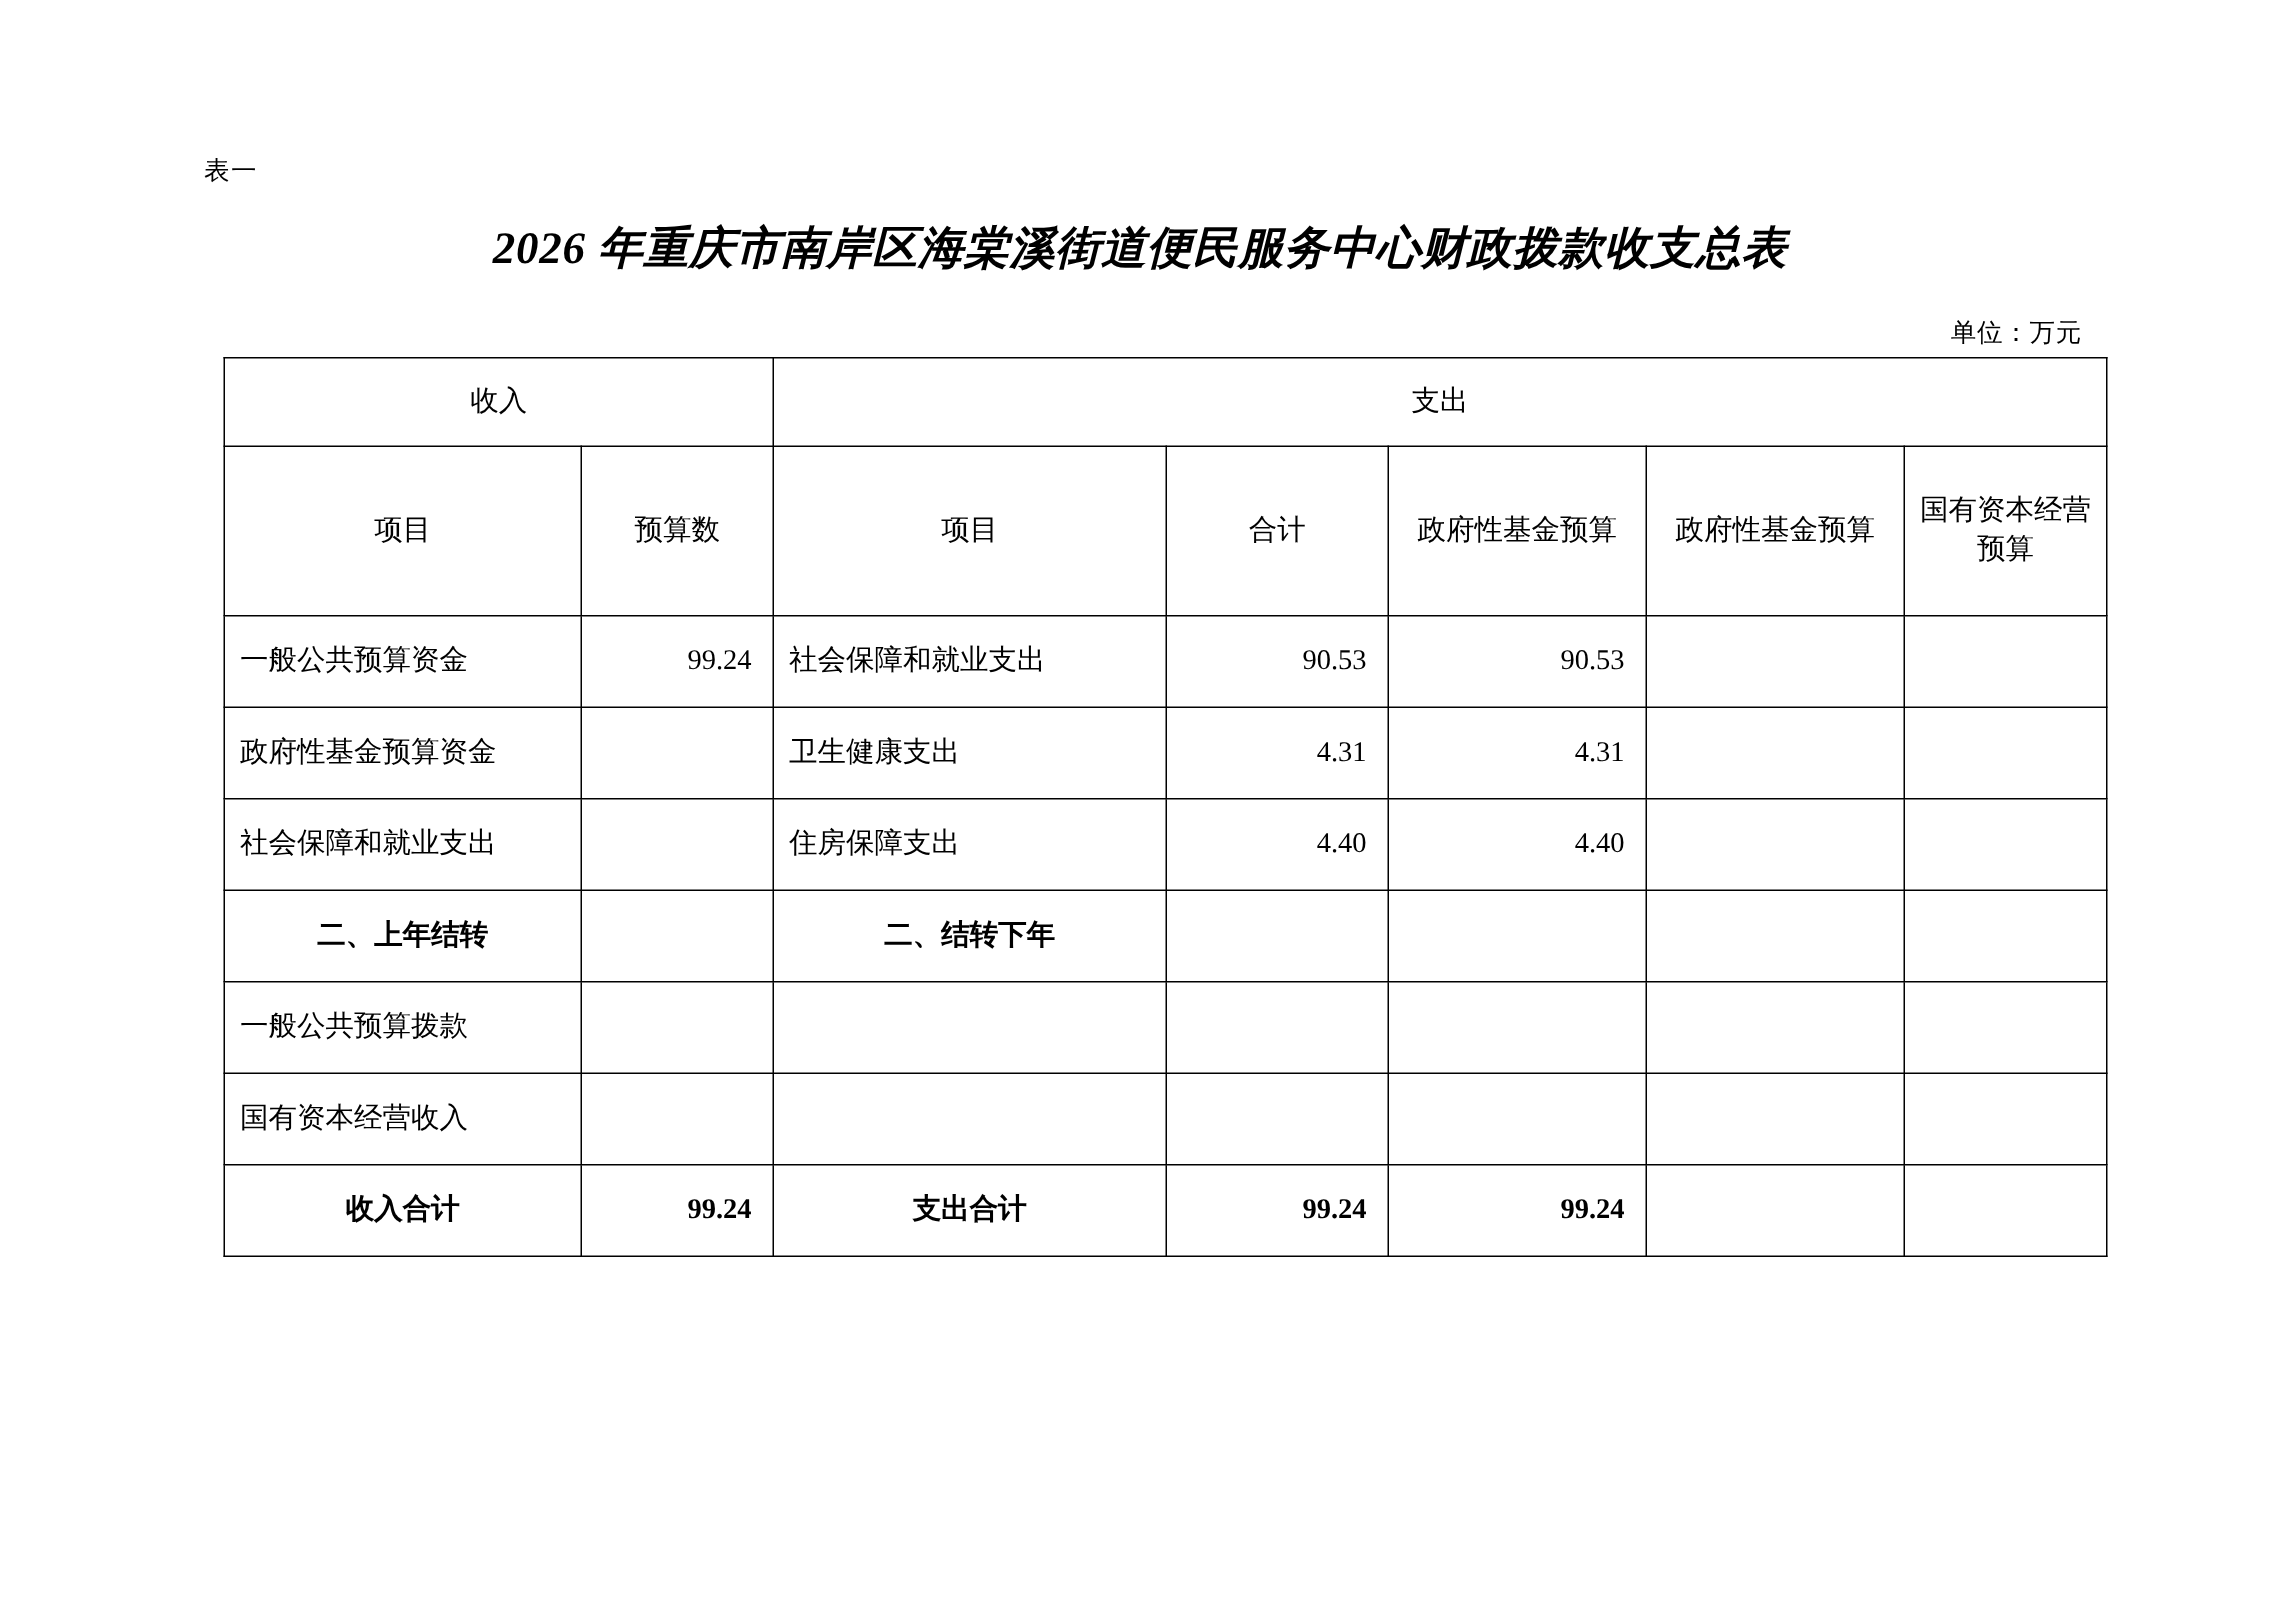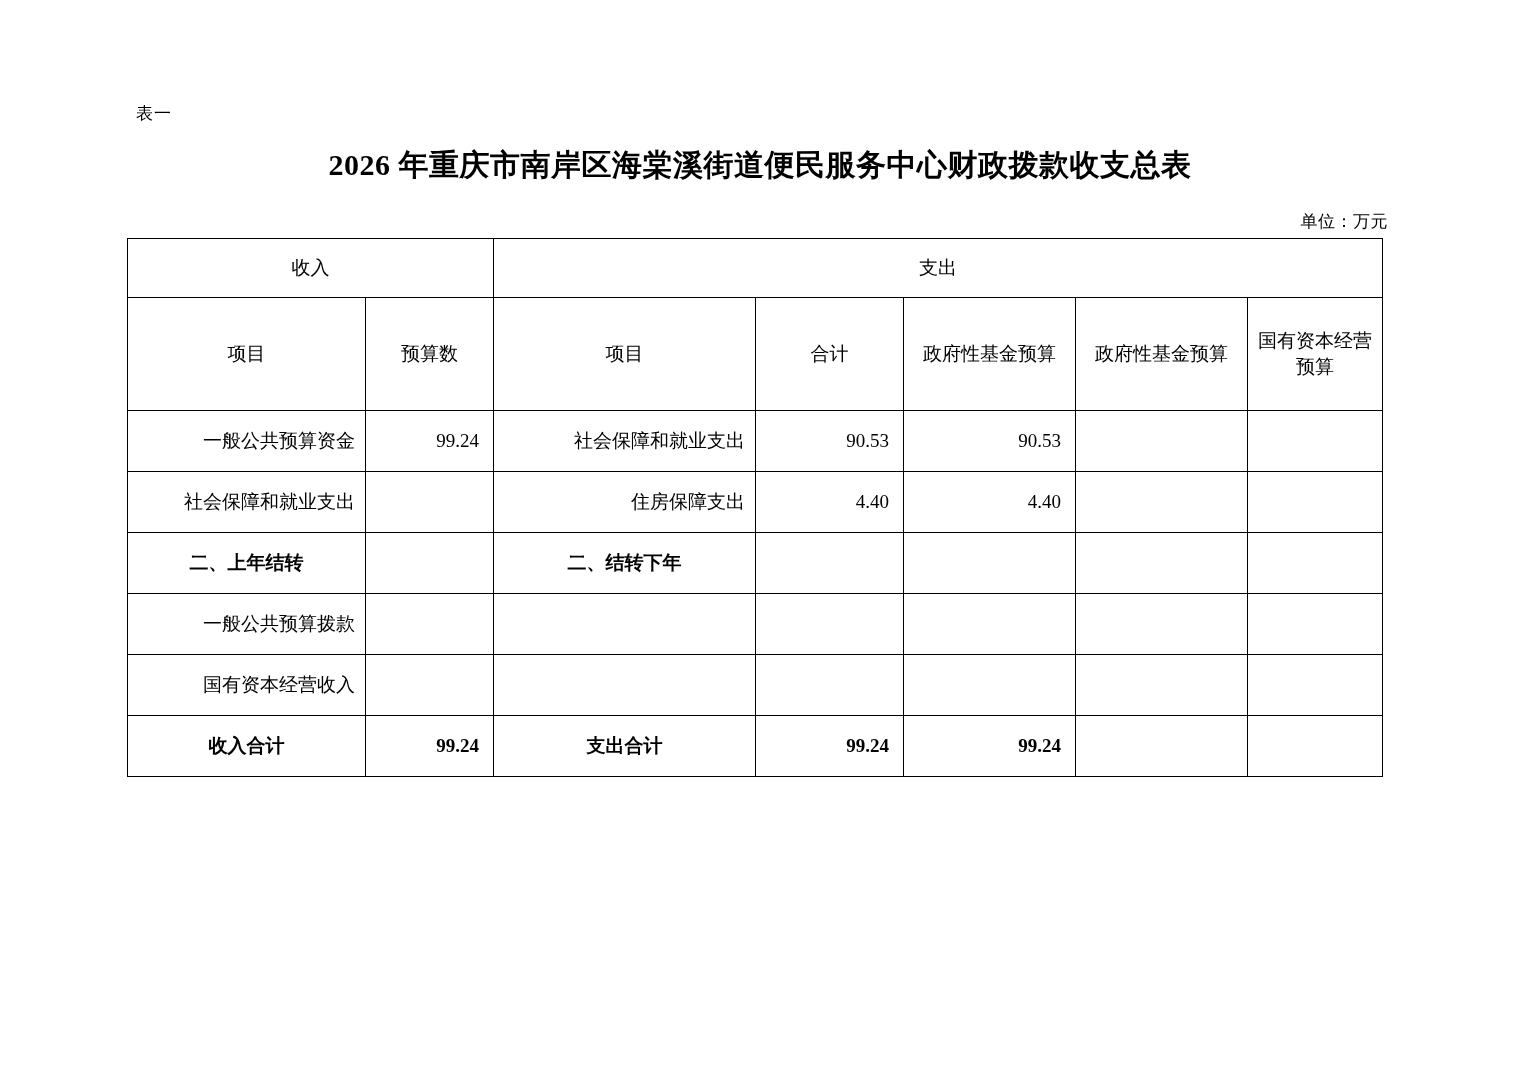--- a/index.html
+++ b/index.html
@@ -30,31 +30,32 @@
   }
   .doc-title {
     position: absolute;
     left: 0;
     top: 145px;
     width: 1520px;
     text-align: center;
     font-size: 30px;
     font-weight: bold;
     letter-spacing: 0.5px;
+    font-style: italic;
   }
   .unit-label {
     position: absolute;
     right: 132px;
     top: 210px;
     font-size: 17px;
     letter-spacing: 0.5px;
   }
   table.budget {
     position: absolute;
-    left: 127px;
+    left: 149px;
     top: 238px;
     width: 1255px;
     border-collapse: collapse;
     table-layout: fixed;
   }
   table.budget td {
     border: 1.3px solid #000000;
     padding: 0 10px;
     font-size: 19px;
     vertical-align: middle;
@@ -84,21 +85,21 @@
     font-weight: bold;
     text-align: center;
     height: 60px;
     font-size: 20px;
   }
   .row-major.num {
     text-align: right;
     padding-right: 14px;
   }
   .row-sub {
-    text-align: right;
+    text-align: left;
     height: 60px;
     font-size: 19px;
     padding-left: 14px;
   }
   .row-sub.num {
     text-align: right;
     padding-right: 14px;
   }
   .row-total {
     font-weight: bold;
@@ -151,20 +152,29 @@
       <tr>
         <td class="row-sub">一般公共预算资金</td>
         <td class="row-sub num">99.24</td>
         <td class="row-sub">社会保障和就业支出</td>
         <td class="row-sub num">90.53</td>
         <td class="row-sub num">90.53</td>
         <td class="row-sub num"></td>
         <td class="row-sub num"></td>
       </tr>
 
+      <tr>
+        <td class="row-sub">政府性基金预算资金</td>
+        <td class="row-sub num"></td>
+        <td class="row-sub">卫生健康支出</td>
+        <td class="row-sub num">4.31</td>
+        <td class="row-sub num">4.31</td>
+        <td class="row-sub num"></td>
+        <td class="row-sub num"></td>
+      </tr>
 
       <tr>
         <td class="row-sub">社会保障和就业支出</td>
         <td class="row-sub num"></td>
         <td class="row-sub">住房保障支出</td>
         <td class="row-sub num">4.40</td>
         <td class="row-sub num">4.40</td>
         <td class="row-sub num"></td>
         <td class="row-sub num"></td>
       </tr>

